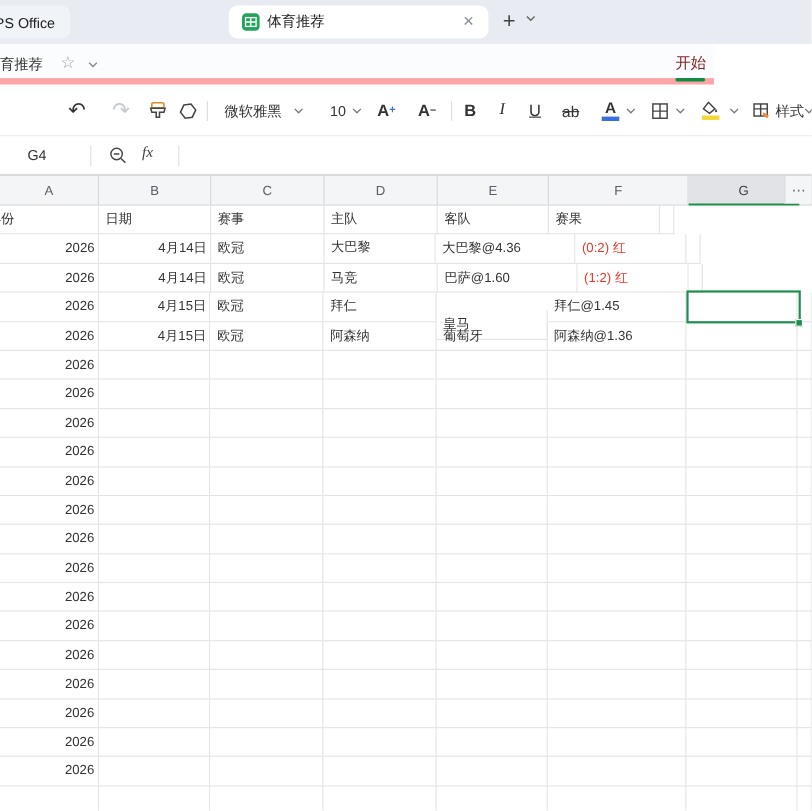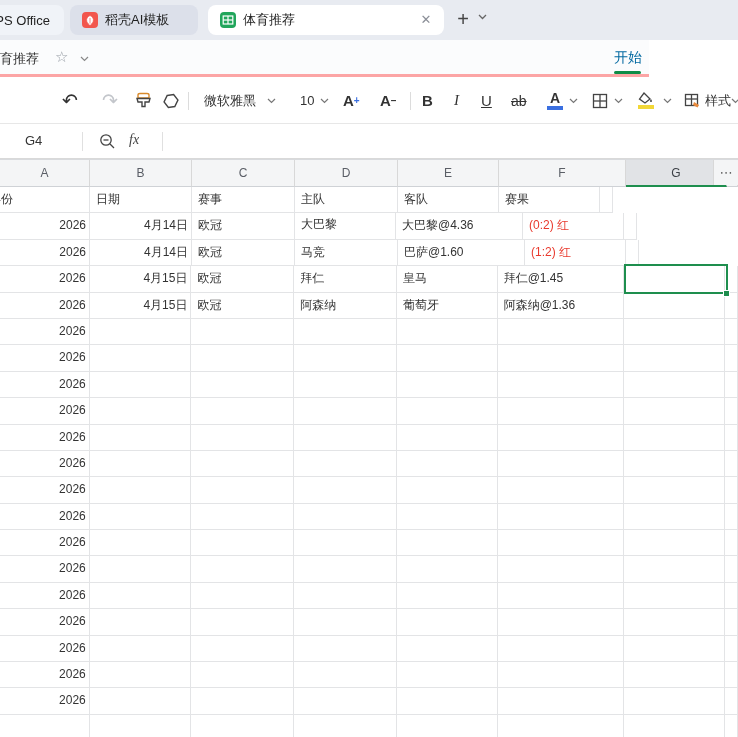--- a/index.html
+++ b/index.html
@@ -13,25 +13,25 @@
   .tab-docer { left:70px; width:128px; background:#dce0ea; padding-left:12px; gap:7px; }
   .tab-active { left:208px; width:236px; background:#ffffff; padding-left:12px; gap:7px; }
   .tab-icon { width:16px; height:16px; border-radius:4px; flex:0 0 16px; display:flex; align-items:center; justify-content:center; }
   .docer-icon { background:#f2564d; }
   .sheet-icon { background:#21a55b; }
   .tab-close { position:absolute; right:10px; top:7px; width:16px; height:16px; color:#8b8f98; font-size:13px; line-height:16px; text-align:center; cursor:pointer; }
   .newtab { position:absolute; left:452px; top:9px; width:22px; height:22px; font-size:20px; line-height:21px; text-align:center; color:#444; }
   .newtab-chev { position:absolute; left:478px; top:14px; }
 
   
-  .titlebar { position:absolute; left:0; top:40px; width:649px; height:37px; background:#fbfcfd; border-bottom:3px solid #fca5a5; }
+  .titlebar { position:absolute; left:0; top:40px; width:649px; height:37px; background:#fbfcfd; border-bottom:6px solid #fca5a5; }
   .doc-title { position:absolute; left:0px; top:10px; font-size:13px; color:#333; }
   .star { position:absolute; left:55px; top:8px; font-size:15px; color:#9aa0a8; }
   .title-chev { position:absolute; left:80px; top:16px; }
-  .ribbon-start { position:absolute; right:7px; top:9px; font-size:14px; color:#0369a1; }
+  .ribbon-start { position:absolute; right:7px; top:9px; font-size:14px; color:#7f1d1d; }
   .ribbon-underline { position:absolute; right:8px; top:31px; width:27px; height:3px; border-radius:2px; background:#0e8c46; }
 
   
   .toolbar { position:absolute; left:0; top:77px; width:738px; height:47px; background:#fff; border-bottom:1px solid #e7e7e7; }
   .tb { position:absolute; top:0; height:47px; display:flex; align-items:center; color:#333; cursor:pointer; }
   .tsep { position:absolute; top:15px; width:1px; height:18px; background:#dcdcdc; }
   .glyph18 { font-size:19px; line-height:19px; }
   .disabled { color:#c3c6cb; }
   .fontname { font-size:13px; color:#333; }
   .chev { width:9px; height:6px; display:inline-block; }
@@ -71,28 +71,20 @@
 
   svg { display:block; }
 </style>
 </head>
 <body>
 
 <div class="tabbar">
   <div class="tab tab-wps">
     <span>PS Office</span>
   </div>
-  <div class="tab tab-docer">
-    <span class="tab-icon docer-icon">
-      <svg width="10" height="11" viewBox="0 0 10 11">
-          <path d="M5 0.5 C7.6 1.8 9 3.8 8.2 6.4 C7.6 8.4 5.8 9.4 5 10.5 C4.2 9.4 2.4 8.4 1.8 6.4 C1 3.8 2.4 1.8 5 0.5 Z M5 3 L5 8.5" fill="#fff" stroke="#f2564d" stroke-width="0.7"></path>
-        </svg>
-    </span>
-    <span>稻壳AI模板</span>
-  </div>
   <div class="tab tab-active">
     <span class="tab-icon sheet-icon">
       <svg width="12" height="12" viewBox="0 0 12 12">
           <rect x="1.2" y="2" width="9.6" height="8" fill="none" stroke="#fff" stroke-width="1.2"></rect>
           <line x1="1.2" y1="6" x2="10.8" y2="6" stroke="#fff" stroke-width="1.2"></line>
           <line x1="6" y1="2" x2="6" y2="10" stroke="#fff" stroke-width="1.2"></line>
         </svg>
     </span>
     <span>体育推荐</span>
     <span class="tab-close">✕</span>
@@ -269,21 +261,21 @@
       <div class="cell" style="width: 103px;">马竞</div>
       <div class="cell" style="width: 127px;">巴萨@1.60</div>
       <div class="cell red" style="width: 101px;">(1:2) 红</div>
       <div class="cell" style="width: 11px;"></div>
     </div>
     <div class="row">
       <div class="cell num" style="width: 90px;">2026</div>
       <div class="cell num" style="width: 102px;">4月15日</div>
       <div class="cell" style="width: 103px;">欧冠</div>
       <div class="cell" style="width: 103px;">拜仁</div>
-      <div class="cell" style="width: 101px;">皇马</div>
+      <div class="cell" style="width: 101px; margin-top: 16px;">皇马</div>
       <div class="cell" style="width: 127px;">拜仁@1.45</div>
       <div class="cell" style="width: 101px;"></div>
       <div class="cell" style="width: 11px;"></div>
     </div>
     <div class="row">
       <div class="cell num" style="width: 90px;">2026</div>
       <div class="cell num" style="width: 102px;">4月15日</div>
       <div class="cell" style="width: 103px;">欧冠</div>
       <div class="cell" style="width: 103px;">阿森纳</div>
       <div class="cell" style="width: 101px;">葡萄牙</div>

